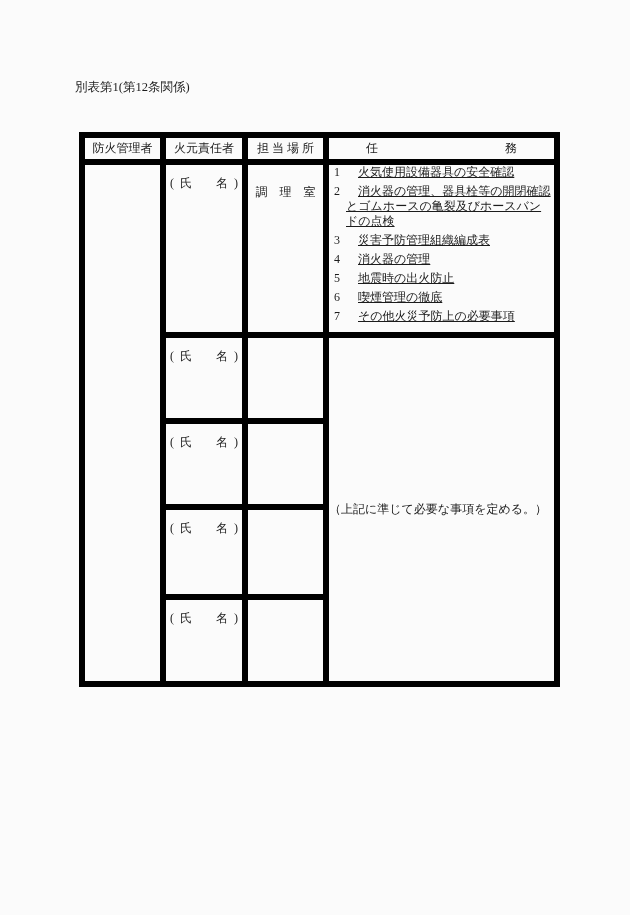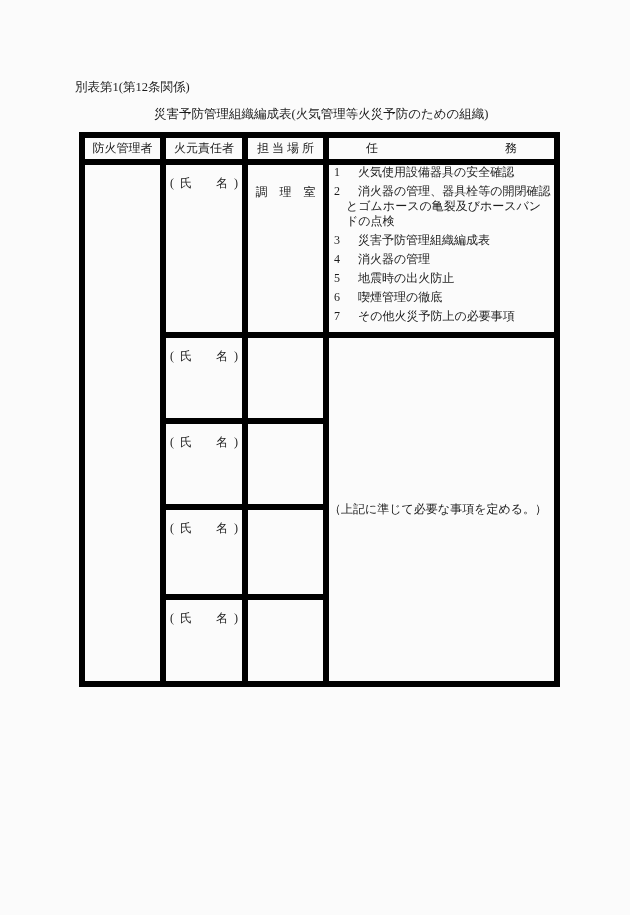--- a/index.html
+++ b/index.html
@@ -56,21 +56,21 @@
   .name-label {
     text-align: justify;
     -moz-text-align-last: justify;
     text-align-last: justify;
     line-height: 15px;
   }
 
   td.place-cell { padding: 20px 0 0 0; text-align: center; margin-top: 9px; }
   .place-label { white-space: nowrap; }
 
-  td.duties-cell { padding: 0 3px 0 5px; }
+  td.duties-cell { padding: 0 3px 0 5px; text-decoration: underline; }
   .duty {
     padding-left: 12px;
     text-indent: -12px;
     margin-bottom: 4px;
     line-height: 15px;
   }
   .duty .num {
     display: inline-block;
     width: 24px;
     text-indent: 0;
@@ -82,21 +82,20 @@
   }
   .note-text { line-height: 15px; }
 </style>
 </head>
 <body>
 
 <div class="page">
 
   <div class="doc-label">別表第1(第12条関係)</div>
 
-  <div class="doc-title">災害予防管理組織編成表(火気管理等火災予防のための組織)</div>
 
   <table class="form-table">
     <colgroup>
       <col style="width:81px">
       <col style="width:82px">
       <col style="width:81px">
       <col style="width:231px">
     </colgroup>
 
     <tbody>

